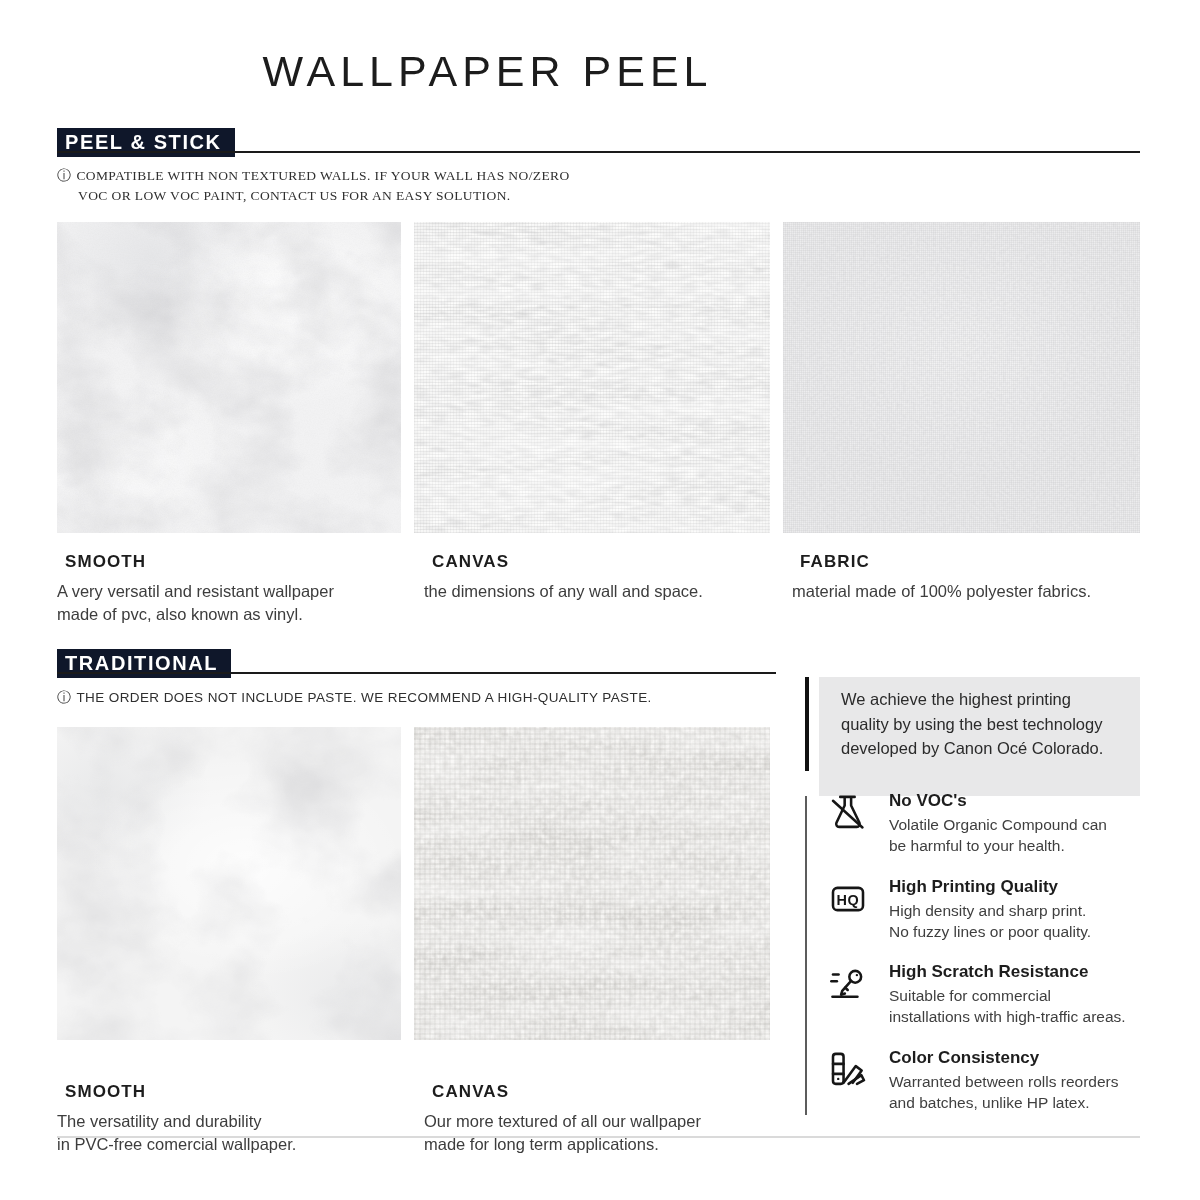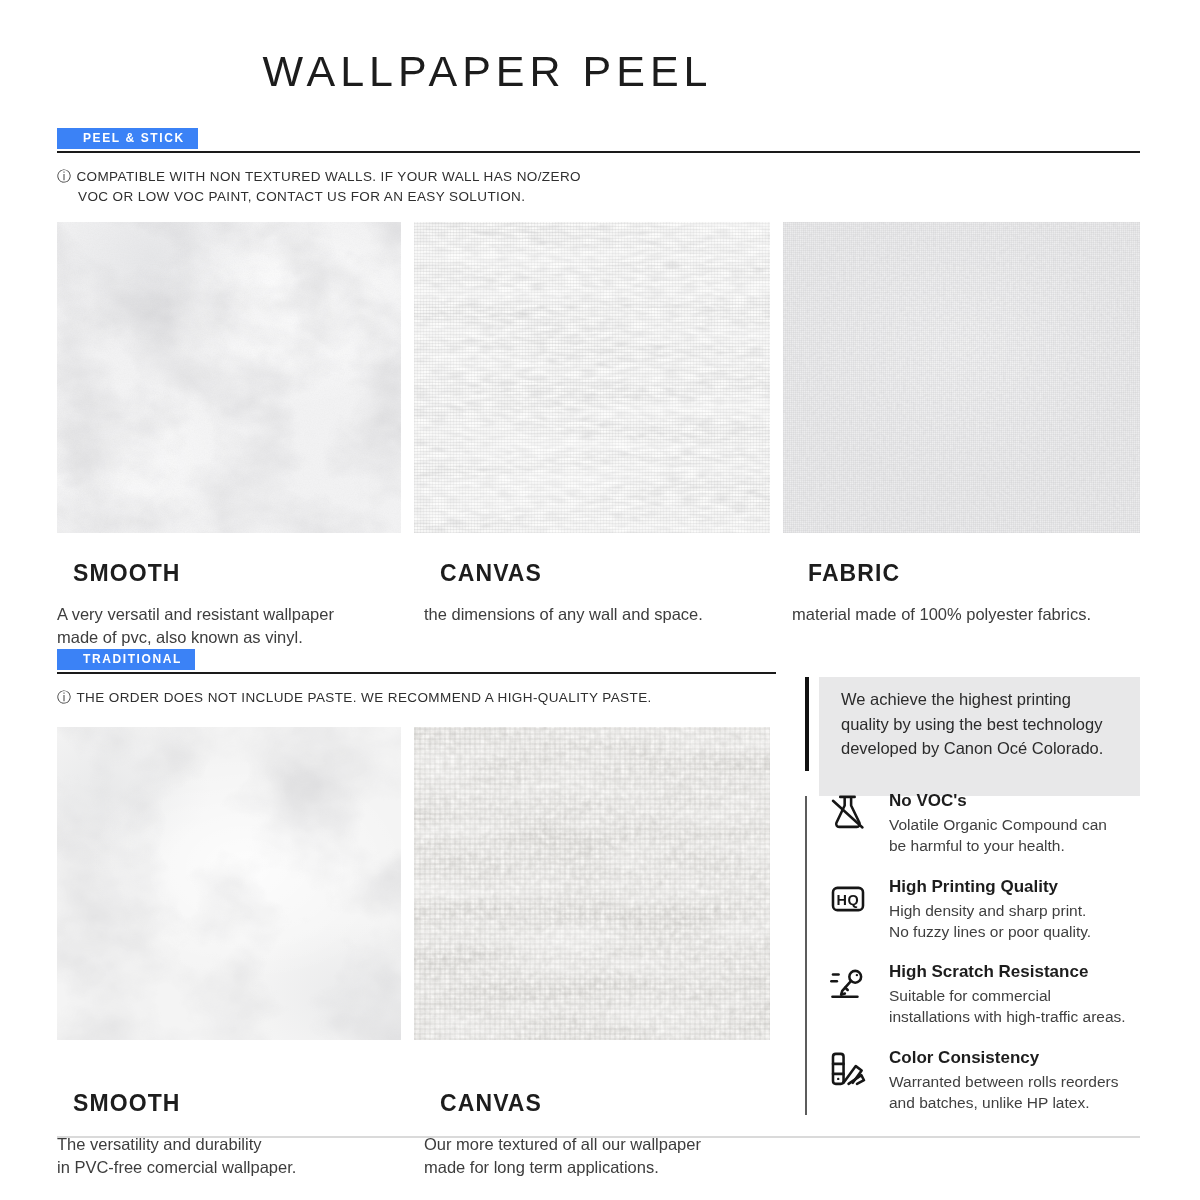--- a/index.html
+++ b/index.html
@@ -10,22 +10,22 @@
   .abs{position:absolute;}
 
   
   .page-title{
     left:0;top:47px;width:975px;text-align:center;
     font-size:43px;font-weight:400;letter-spacing:5px;color:#1c1c1c;white-space:nowrap;
   }
 
   
   .badge{
-    background:#3b82f6;color:#ffffff;font-size:12px;font-weight:700;
-    letter-spacing:1.6px;padding:4px 13px 5px 26px;line-height:1;white-space:nowrap;
+    background:#0f172a;color:#ffffff;font-size:20px;font-weight:700;
+    letter-spacing:1.6px;padding:4px 13px 5px 8px;line-height:1;white-space:nowrap;
   }
   .rule{height:2px;background:#1a1a1a;}
   .faint-rule{height:2px;background:#dadada;}
 
   
   .note{
     font-size:13.5px;letter-spacing:0.4px;color:#2f2f2f;line-height:20px;white-space:nowrap;
   }
   .note .i-icon{font-size:14px;margin-right:5px;}
   .note .indent{padding-left:21px;display:block;}
@@ -63,21 +63,21 @@
   }
   .sw-canvas2{
     left:414px;top:727px;width:356px;height:313px;background-color:#f5f4f2;
     background-image:
       repeating-linear-gradient(0deg, rgba(118,116,110,0.11) 0px, rgba(118,116,110,0.11) 2px, rgba(255,255,255,0) 2px, rgba(255,255,255,0) 5px),
       repeating-linear-gradient(90deg, rgba(118,116,110,0.09) 0px, rgba(118,116,110,0.09) 2px, rgba(255,255,255,0) 2px, rgba(255,255,255,0) 5px);
   }
 
   
   .swatch-label h3{
-    margin:16px;font-size:23px;font-weight:700;letter-spacing:1.1px;color:#1d1d1d;white-space:nowrap;
+    margin:8px;font-size:17px;font-weight:700;letter-spacing:1.1px;color:#1d1d1d;white-space:nowrap;
   }
   .swatch-label .desc{
     margin-top:8px;font-size:16.5px;line-height:23px;color:#3d3d3d;white-space:nowrap;
   }
 
   
   .quote-bar{left:805px;top:677px;width:4px;height:94px;background:#111111;}
   .quote-box{
     left:819px;top:677px;width:321px;height:119px;background:#e8e8e9;box-sizing:border-box;
     padding:10px 0 0 22px;font-size:16.5px;line-height:24.5px;color:#2b2b2b;white-space:nowrap;
@@ -94,21 +94,21 @@
 </head>
 <body>
 
 <div id="canvas">
 
   <h1 class="abs page-title" style="margin:0;">WALLPAPER PEEL</h1>
 
   <div class="abs badge" style="left:57px;top:128px;">PEEL &amp; STICK</div>
   <div class="abs rule" style="left:57px;top:151px;width:1083px;"></div>
 
-  <div class="abs note" style="left:57px;top:166px;">
+  <div class="abs note" style="left:57px;top:166px;font-family:Liberation Serif, serif;">
     <span><span class="i-icon">ⓘ</span><span>COMPATIBLE WITH NON TEXTURED WALLS. IF YOUR WALL HAS NO/ZERO</span></span>
     <span class="indent">VOC OR LOW VOC PAINT, CONTACT US FOR AN EASY SOLUTION.</span>
   </div>
 
   <div class="abs swatch sw-smooth1">
     <svg class="tex">
       <filter id="nA">
           <feTurbulence type="fractalNoise" baseFrequency="0.013 0.016" numOctaves="4" seed="3"></feTurbulence>
         <feColorMatrix type="matrix" values="0 0 0 0 0.55  0 0 0 0 0.55  0 0 0 0 0.57  0.9 0.9 0.9 0 -1.15"></feColorMatrix>
         </filter>

